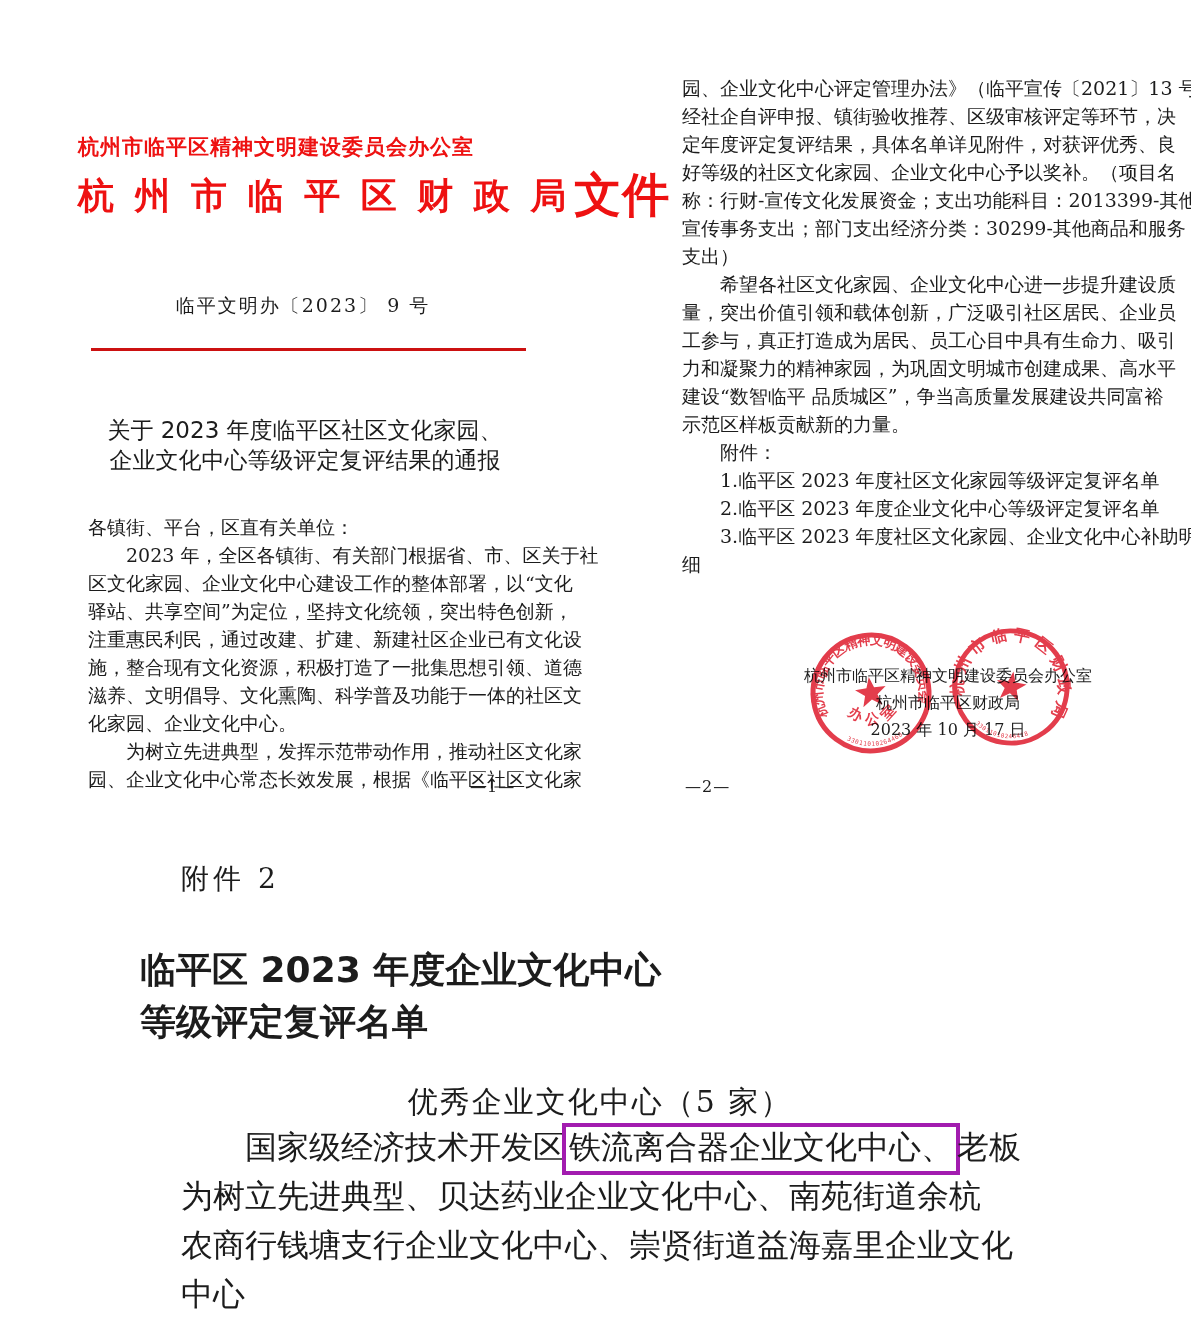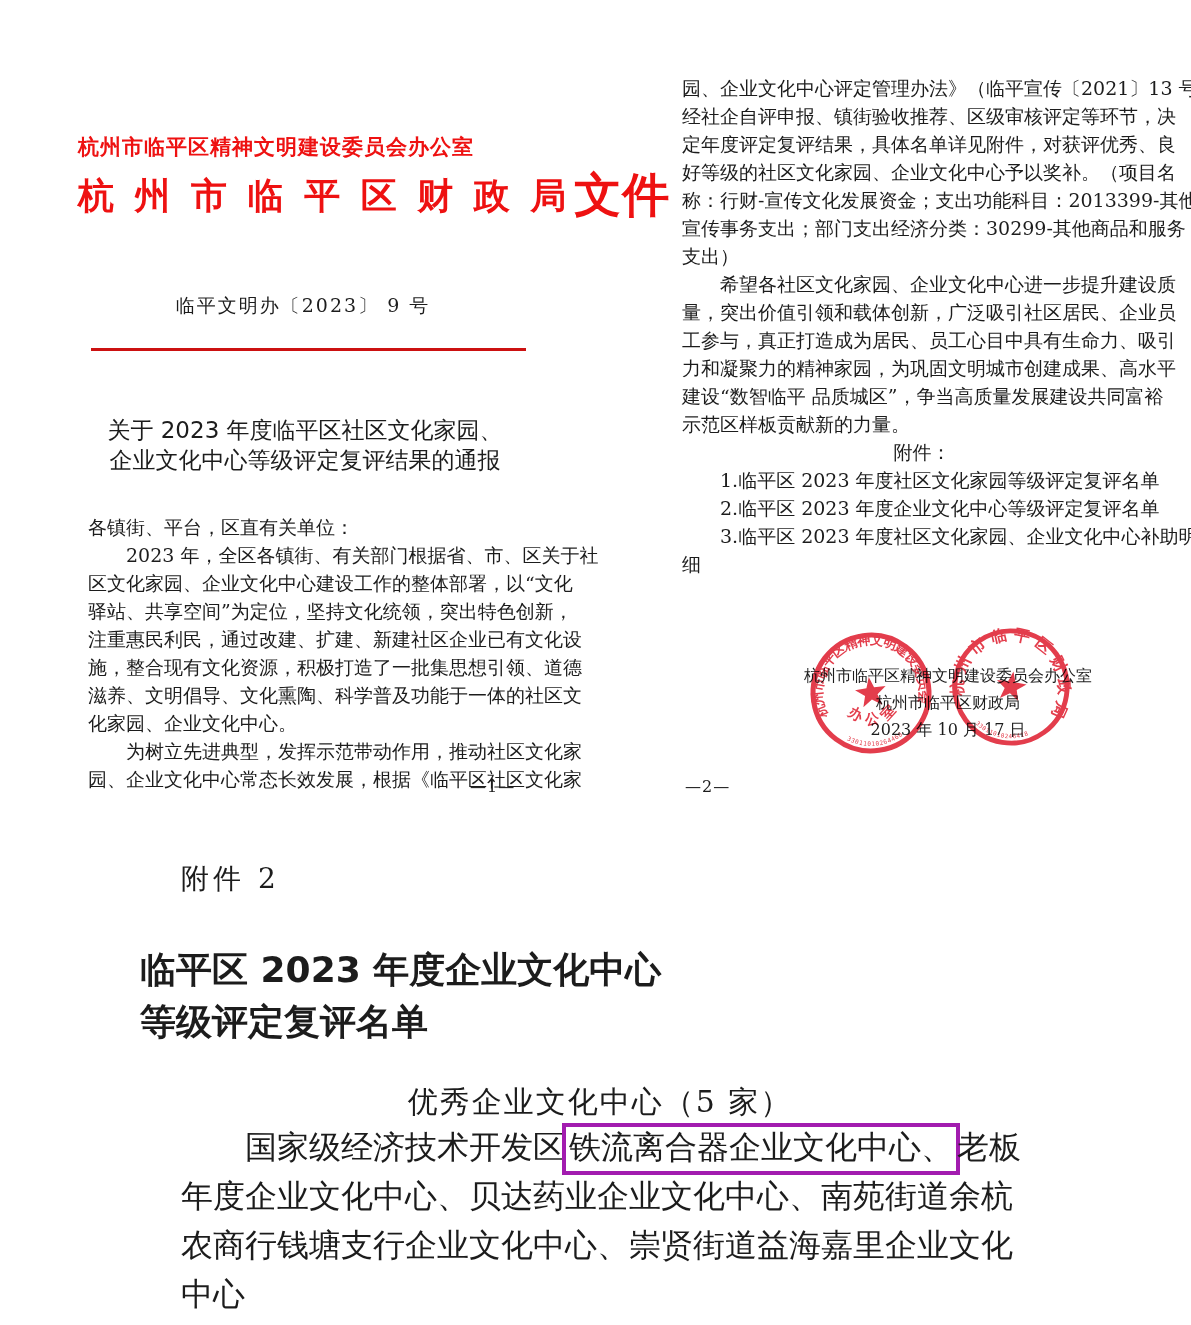--- a/index.html
+++ b/index.html
@@ -31,21 +31,21 @@
     font-size:19px;letter-spacing:2px;
   }
   .red-rule{left:91px;top:348px;width:435px;height:3px;background:#cc1111;}
   .doc-title{
     left:85px;top:415px;width:440px;text-align:center;
     font-family:"DejaVu Sans", sans-serif;font-weight:normal;
     font-size:23px;line-height:30px;
   }
   .body-col{width:442px;font-size:19px;}
   .body-col .bl{height:28px;line-height:28px;white-space:nowrap;}
-  .body-col .indent{padding-left:38px;text-align:center;}
+  .body-col .indent{padding-left:38px;}
   .left-col{left:88px;top:513px;}
   .right-col{left:682px;top:74px;}
   .page-num{font-size:16px;letter-spacing:1px;font-family:"DejaVu Serif", serif;}
 
   
   .sig-block{
     left:795px;top:662px;width:306px;text-align:center;
     font-size:16px;line-height:27px;white-space:nowrap;
   }
   .stamp{mix-blend-mode:multiply;opacity:.93;}
@@ -177,17 +177,17 @@
   <div class="abs att2-title">
     <div>临平区 2023 年度企业文化中心</div>
     <div>等级评定复评名单</div>
   </div>
 
   <div class="abs att2-cat">优秀企业文化中心（5 家）</div>
 
   <div class="abs att2-para bp-line indent2" style="left:181px;top:1126px;">
     <span>国家级经济技术开发区</span><span class="hl-box">铁流离合器企业文化中心、</span><span>老板</span>
   </div>
-  <div class="abs att2-para bp-line" style="left:181px;top:1175px;">年度企业文化中心、贝达药业企业文化中心、南苑街道余杭</div>
+  <div class="abs att2-para bp-line" style="left:181px;top:1175px;">为树立先进典型、贝达药业企业文化中心、南苑街道余杭</div>
   <div class="abs att2-para bp-line" style="left:181px;top:1224px;">农商行钱塘支行企业文化中心、崇贤街道益海嘉里企业文化</div>
   <div class="abs att2-para bp-line" style="left:181px;top:1273px;">中心</div>
 
 </div>
 
 </body></html>

